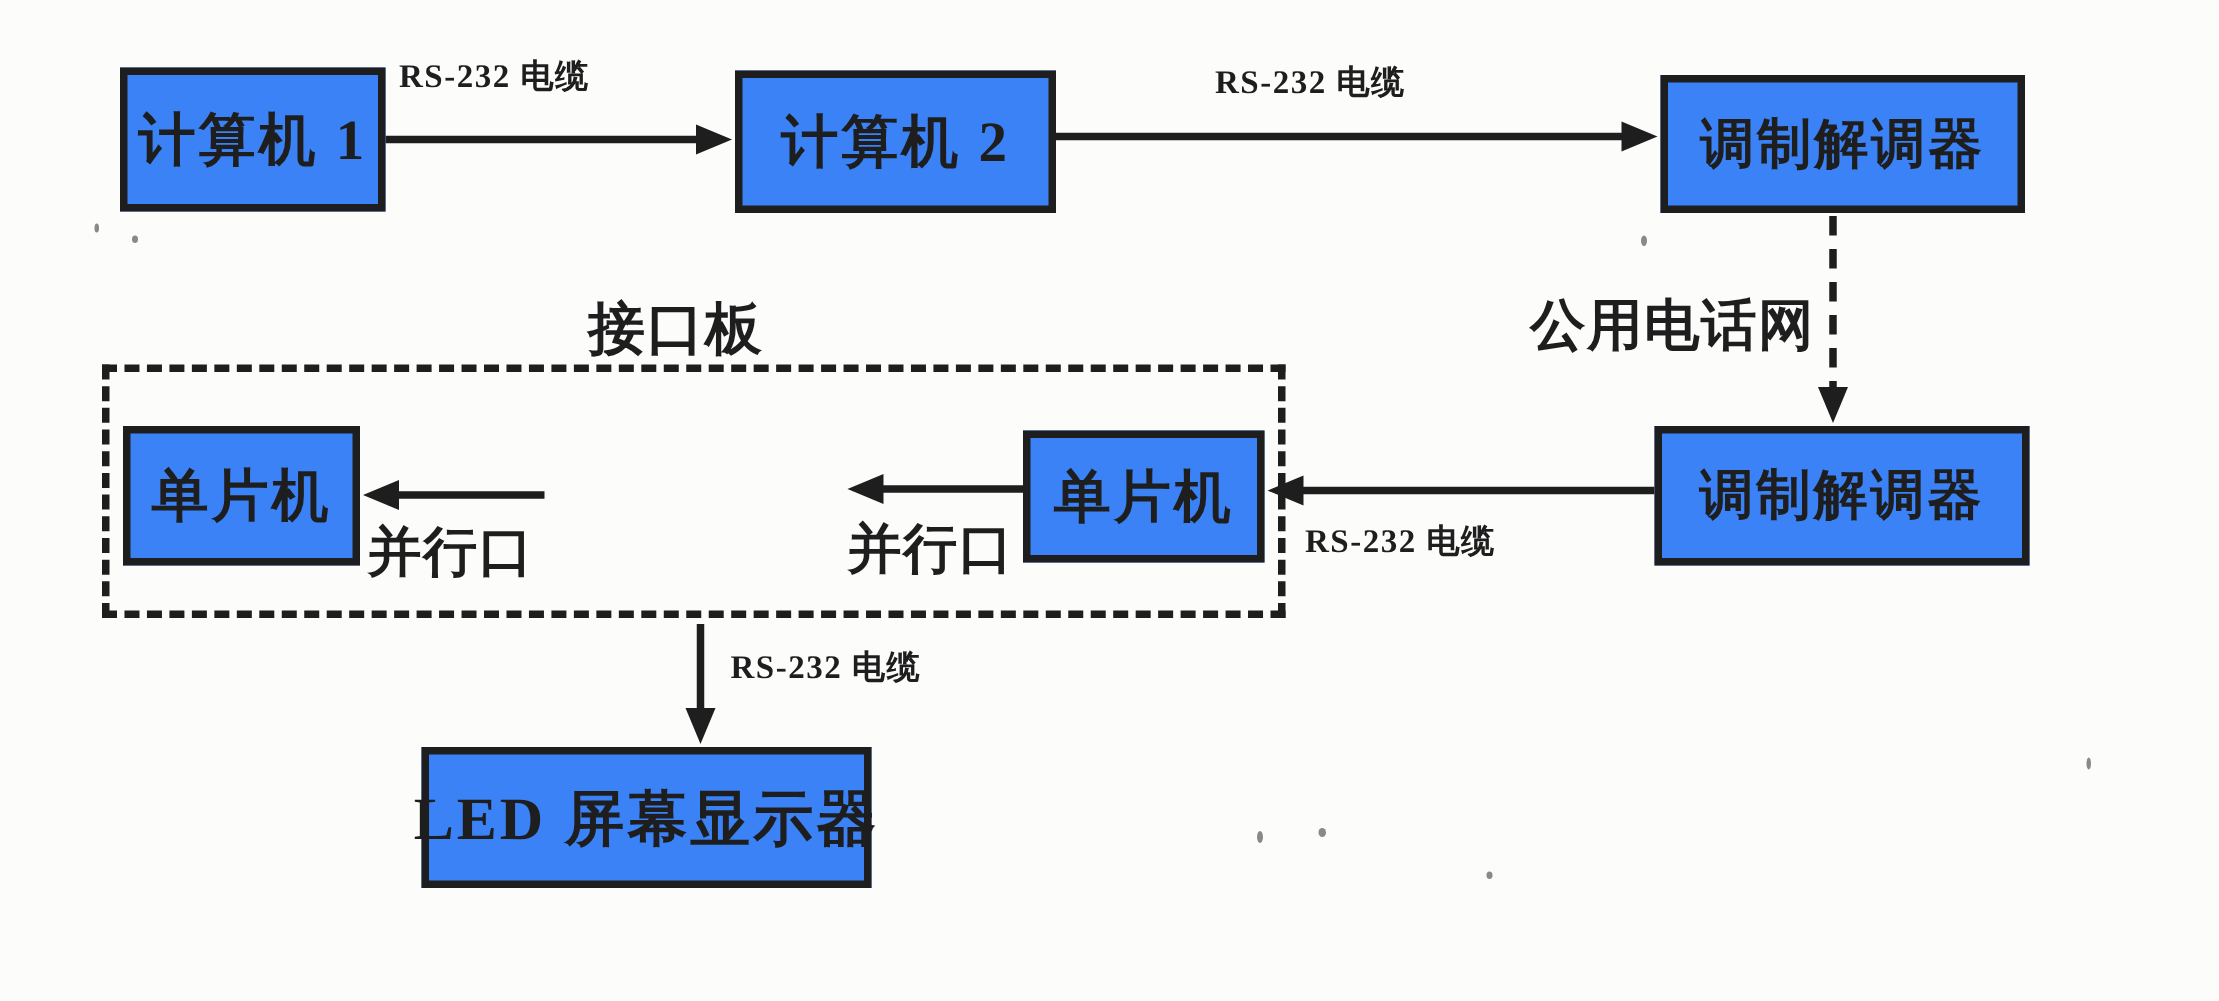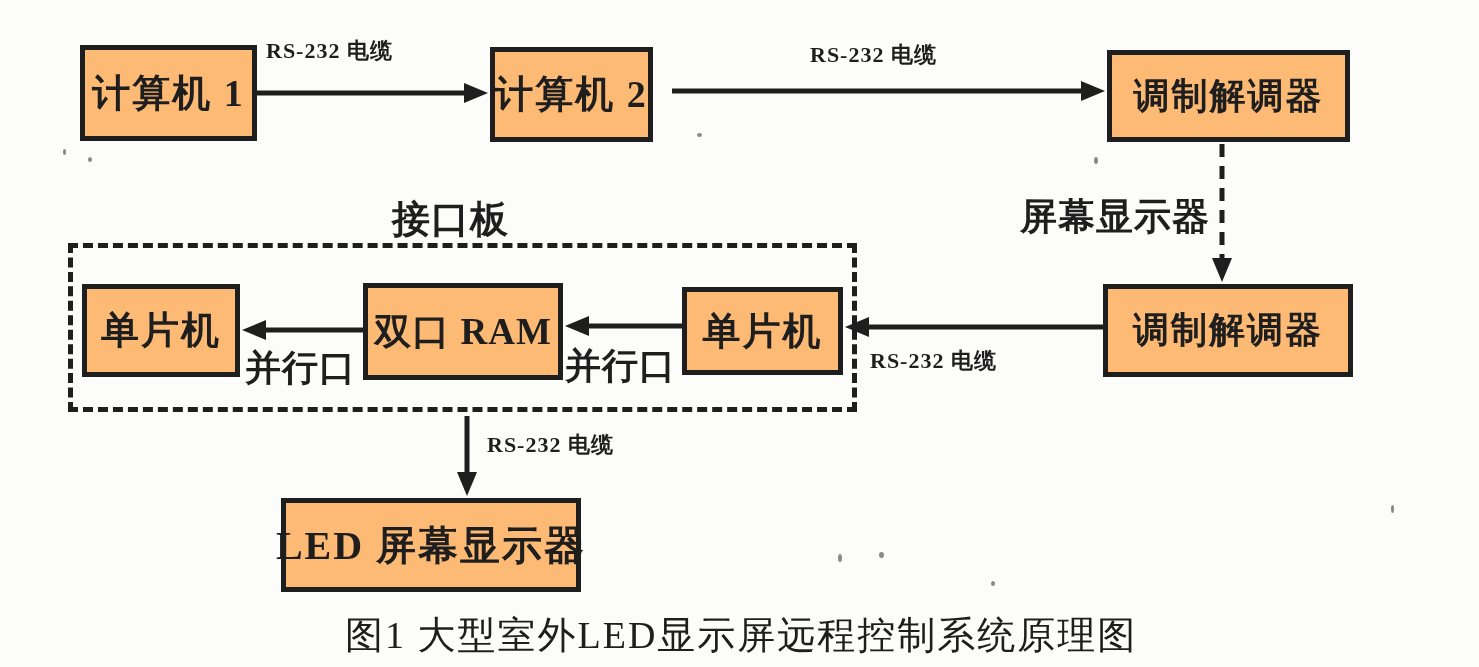--- a/index.html
+++ b/index.html
@@ -3,41 +3,41 @@
 <meta charset="utf-8">
 <style>
   html,body{margin:0;padding:0;background:#fcfcfb;}
   .canvas{
     position:relative;width:1479px;height:667px;background:#fcfcfb;
     font-family:"Liberation Serif","DejaVu Serif",serif;color:#1e1e1e;overflow:hidden;
   }
   .connectors{position:absolute;left:0;top:0;z-index:1;}
   .node{
     position:absolute;z-index:2;box-sizing:border-box;
-    border:5px solid #1e1e1e;background:#fdba74;
+    border:5px solid #1e1e1e;background:#3b82f6;
     display:flex;align-items:center;justify-content:center;
     font-weight:bold;font-size:38px;letter-spacing:2px;white-space:nowrap;
   }
   .group-box{
     position:absolute;z-index:0;box-sizing:border-box;
     border:5px dashed #1e1e1e;background:transparent;
   }
   .lbl{
     position:absolute;z-index:3;font-weight:bold;font-size:22px;
     white-space:nowrap;letter-spacing:1px;
   }
   .caption{
     position:absolute;z-index:3;font-weight:normal;font-size:38px;
     white-space:nowrap;letter-spacing:2px;
   }
   .speck{position:absolute;z-index:1;background:#3c3c3c;opacity:.6;border-radius:50%;}
 
   
   #computer1{left:80px;top:45px;width:177px;height:96px;}
-  #computer2{left:490px;top:47px;width:163px;height:95px;}
+  #computer2{left:490px;top:47px;width:214px;height:95px;}
   #modem-top{left:1107px;top:50px;width:243px;height:92px;font-size:36px;}
   #modem-bottom{left:1103px;top:284px;width:250px;height:93px;font-size:36px;}
   #mcu-left{left:82px;top:284px;width:158px;height:93px;}
   #ram{left:363px;top:283px;width:200px;height:97px;font-size:37px;letter-spacing:1px;}
   #mcu-right{left:682px;top:287px;width:161px;height:88px;}
   #led-display{left:281px;top:498px;width:300px;height:94px;font-size:40px;}
   #interface-board{left:68px;top:243px;width:789px;height:169px;}
 
   
   #lbl-rs232-1{left:266px;top:36px;}
@@ -92,39 +92,35 @@
   </div>
   <div class="node" id="modem-top">
     <span>调制解调器</span>
   </div>
   <div class="node" id="modem-bottom">
     <span>调制解调器</span>
   </div>
   <div class="node" id="mcu-left">
     <span>单片机</span>
   </div>
-  <div class="node" id="ram">
-    <span>双口 RAM</span>
-  </div>
   <div class="node" id="mcu-right">
     <span>单片机</span>
   </div>
   <div class="node" id="led-display">
     <span>LED 屏幕显示器</span>
   </div>
 
   <div class="lbl" id="lbl-rs232-1">RS-232 电缆</div>
   <div class="lbl" id="lbl-rs232-2">RS-232 电缆</div>
-  <div class="lbl" id="lbl-pstn">屏幕显示器</div>
+  <div class="lbl" id="lbl-pstn">公用电话网</div>
   <div class="lbl" id="lbl-rs232-3">RS-232 电缆</div>
   <div class="lbl" id="lbl-parallel-right">并行口</div>
   <div class="lbl" id="lbl-parallel-left">并行口</div>
   <div class="lbl" id="lbl-rs232-4">RS-232 电缆</div>
 
-  <div class="caption" id="figure-caption">图1 大型室外LED显示屏远程控制系统原理图</div>
 
   <div class="speck" style="left:88px;top:157px;width:4px;height:5px;"></div>
   <div class="speck" style="left:63px;top:149px;width:3px;height:6px;"></div>
   <div class="speck" style="left:697px;top:133px;width:5px;height:4px;"></div>
   <div class="speck" style="left:1094px;top:157px;width:4px;height:7px;"></div>
   <div class="speck" style="left:838px;top:554px;width:4px;height:8px;"></div>
   <div class="speck" style="left:879px;top:552px;width:5px;height:6px;"></div>
   <div class="speck" style="left:991px;top:581px;width:4px;height:5px;"></div>
   <div class="speck" style="left:1391px;top:505px;width:3px;height:8px;"></div>
 

